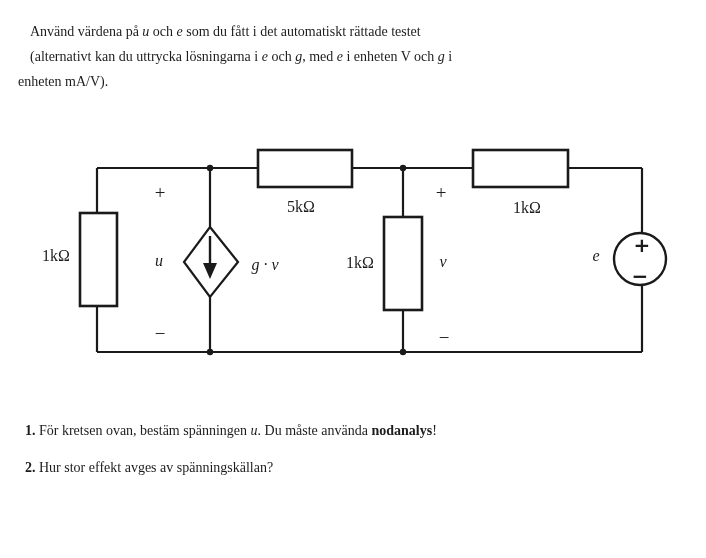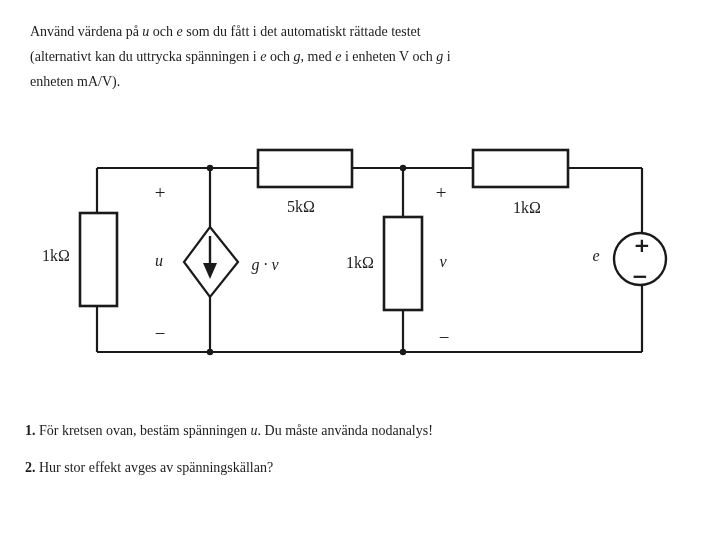--- a/index.html
+++ b/index.html
@@ -35,22 +35,22 @@
   .sign { font-size: 19px; }
   .wire { stroke: #1a1a1a; stroke-width: 2.2; fill: none; }
   .box  { stroke: #1a1a1a; stroke-width: 2.6; fill: #ffffff; }
   .dot  { fill: #1a1a1a; stroke: none; }
   .srcsign { font-family: "DejaVu Sans", sans-serif; font-weight: bold; font-size: 20px; fill: #1a1a1a; }
 </style>
 </head>
 <body>
 
 <div class="textline" style="left:30px; top:21px;"><span>Använd värdena på </span><span style="font-style: italic;">u</span><span> och </span><span style="font-style: italic;">e</span><span> som du fått i det automatiskt rättade testet</span></div>
-<div class="textline" style="left:30px; top:46px;"><span>(alternativt kan du uttrycka spänningen i </span><span style="font-style: italic;">e</span><span> och </span><span style="font-style: italic;">g</span><span>, med </span><span style="font-style: italic;">e</span><span> i enheten V och </span><span style="font-style: italic;">g</span><span> i</span></div>
-<div class="textline" style="left:30px; top:71px;"><span>enheten mA/V).</span></div>
+<div class="textline" style="left:30px; top:46px;"><span>(alternativt kan du uttrycka lösningarna i </span><span style="font-style: italic;">e</span><span> och </span><span style="font-style: italic;">g</span><span>, med </span><span style="font-style: italic;">e</span><span> i enheten V och </span><span style="font-style: italic;">g</span><span> i</span></div>
+<div class="textline" style="left:18px; top:71px;"><span>enheten mA/V).</span></div>
 
 <div class="circuit">
   <svg width="706" height="240" viewBox="0 0 706 240">
 
     <line class="wire" x1="97" y1="38" x2="642" y2="38"></line>
     <line class="wire" x1="97" y1="222" x2="642" y2="222"></line>
     <line class="wire" x1="97" y1="38" x2="97" y2="222"></line>
     <line class="wire" x1="210" y1="38" x2="210" y2="222"></line>
     <line class="wire" x1="403" y1="38" x2="403" y2="222"></line>
     <line class="wire" x1="642" y1="38" x2="642" y2="222"></line>
@@ -81,14 +81,14 @@
   <span class="clabel it" style="left:265px; top:135px;">g · v</span>
   <span class="clabel" style="left:301px; top:77px;">5kΩ</span>
   <span class="clabel" style="left:360px; top:133px;">1kΩ</span>
   <span class="clabel sign" style="left:441px; top:62px;">+</span>
   <span class="clabel it" style="left:443px; top:132px;">v</span>
   <span class="clabel sign" style="left:444px; top:207px;">−</span>
   <span class="clabel" style="left:527px; top:78px;">1kΩ</span>
   <span class="clabel it" style="left:596px; top:126px;">e</span>
 </div>
 
-<div class="textline" style="left:25px; top:420px;"><span style="font-weight: bold;">1.</span><span> För kretsen ovan, bestäm spänningen </span><span style="font-style: italic;">u</span><span>. Du måste använda </span><span style="font-weight: normal;">nodanalys</span><span>!</span></div>
+<div class="textline" style="left:25px; top:420px;"><span style="font-weight: bold;">1.</span><span> För kretsen ovan, bestäm spänningen </span><span style="font-style: italic;">u</span><span>. Du måste använda </span><span style="font-weight: bold;">nodanalys</span><span>!</span></div>
 <div class="textline" style="left:25px; top:457px;font-family:Liberation Serif, serif;"><span style="font-weight: bold;">2.</span><span> Hur stor effekt avges av spänningskällan?</span></div>
 
 </body></html>

